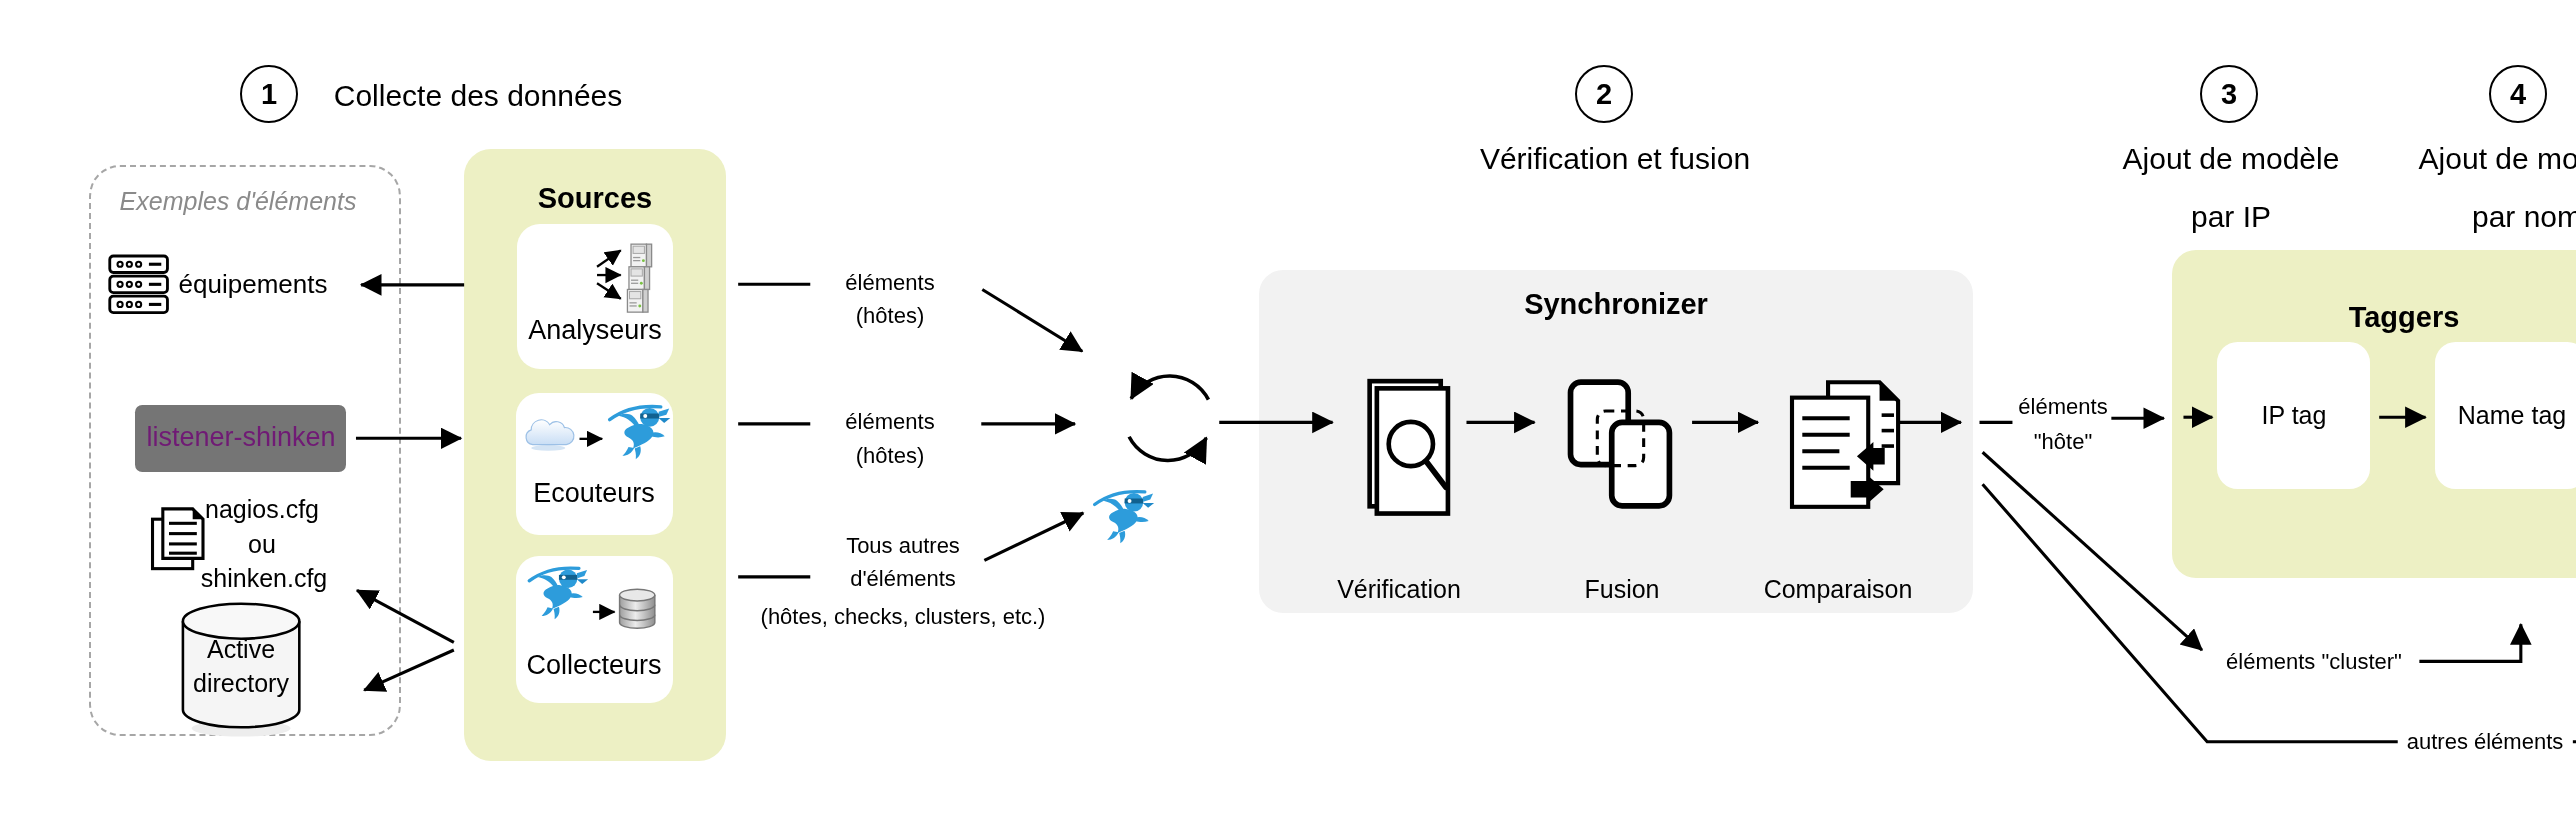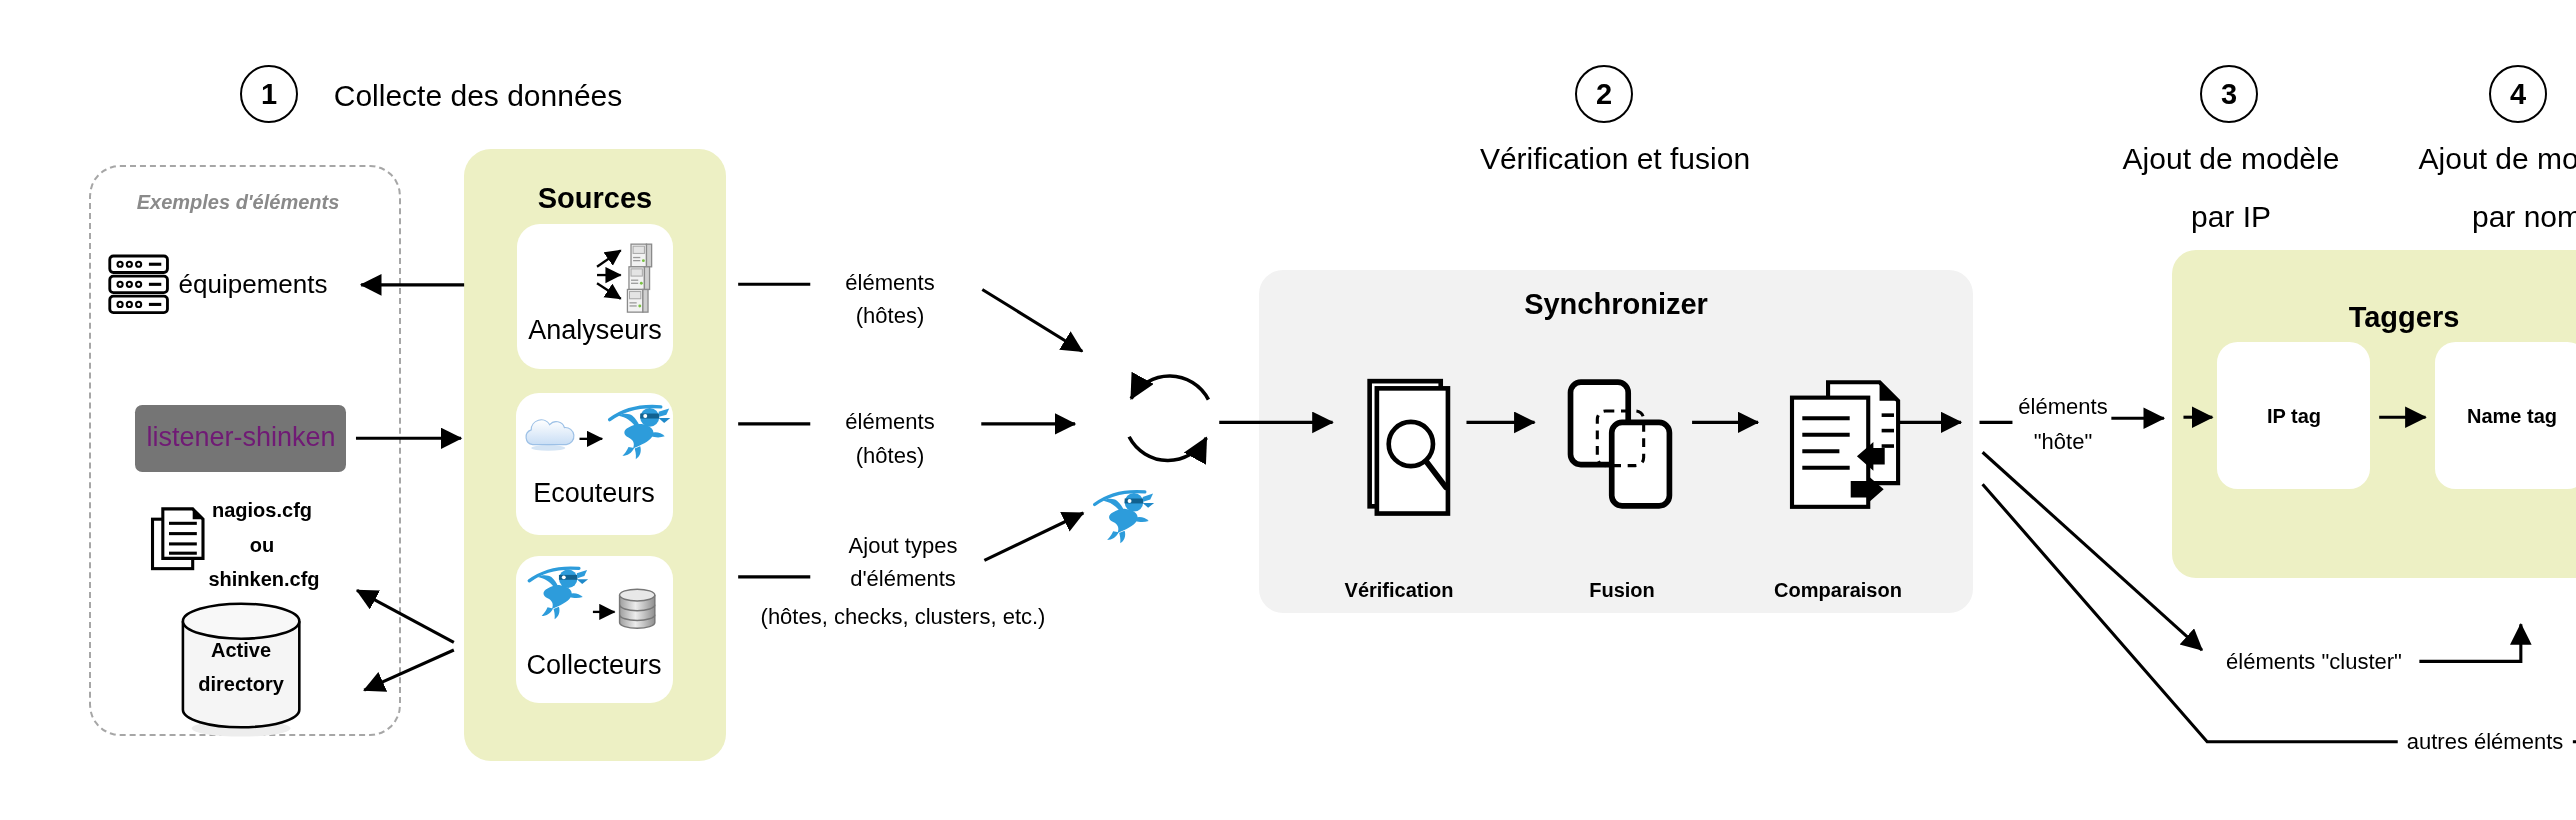--- a/index.html
+++ b/index.html
@@ -3,21 +3,21 @@
 <meta charset="utf-8">
 <style>
   html,body{margin:0;padding:0;background:#ffffff;}
   .canvas{
     position:relative;width:3037px;height:820px;background:#ffffff;
     font-family:"Liberation Sans", sans-serif;color:#000;overflow:hidden;
   }
   
   .lbl{position:absolute;transform:translate(-50%,-50%);white-space:nowrap;line-height:1.1;}
   .s46{font-size:22px;}
-  .s48{font-size:20px;font-weight:bold;}
+  .s48{font-size:25px;}
   .s50{font-size:26px;}
   .s52{font-size:27px;}
   .s58{font-size:30px;}
   .bold{font-weight:700;}
   .ital{font-style:italic;color:#8a8a8a;}
   .white{color:#701a75;}
   
   .box{position:absolute;box-sizing:border-box;}
   .yellow{background:#edf0c4;border-radius:27px;}
   .graypanel{background:#f2f2f2;border-radius:24px;}
@@ -277,21 +277,21 @@
 
   <div class="lbl s52 bold" style="left:595px;top:199px;font-size:29px;">Sources</div>
   <div class="lbl s52" style="left:595px;top:331px;">Analyseurs</div>
   <div class="lbl s52" style="left:594px;top:494px;">Ecouteurs</div>
   <div class="lbl s52" style="left:594px;top:666px;">Collecteurs</div>
 
   <div class="lbl s46" style="left:890px;top:283px;">éléments</div>
   <div class="lbl s46" style="left:890px;top:316px;">(hôtes)</div>
   <div class="lbl s46" style="left:890px;top:422px;">éléments</div>
   <div class="lbl s46" style="left:890px;top:456px;">(hôtes)</div>
-  <div class="lbl s46" style="left:903px;top:546px;">Ajout types</div>
+  <div class="lbl s46" style="left:903px;top:546px;">Tous autres</div>
   <div class="lbl s46" style="left:903px;top:579px;">d'éléments</div>
   <div class="lbl s46" style="left:903px;top:617px;">(hôtes, checks, clusters, etc.)</div>
 
   <div class="lbl bold" style="left:1616px;top:305px;font-size:29px;">Synchronizer</div>
   <div class="lbl s48" style="left:1399px;top:590px;">Vérification</div>
   <div class="lbl s48" style="left:1622px;top:590px;">Fusion</div>
   <div class="lbl s48" style="left:1838px;top:590px;">Comparaison</div>
 
   <div class="lbl s46" style="left:2063px;top:407px;">éléments</div>
   <div class="lbl s46" style="left:2063px;top:442px;">"hôte"</div>

